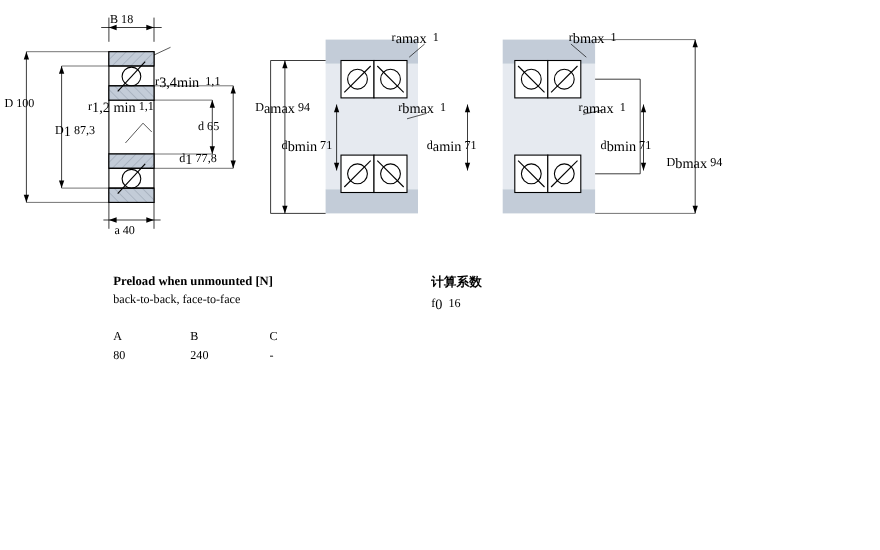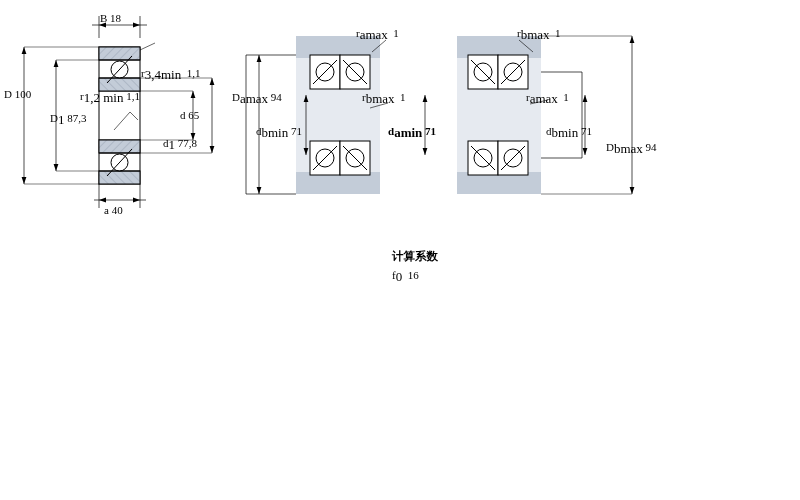--- a/index.html
+++ b/index.html
@@ -280,32 +280,44 @@
   </div>
 
   <div class="lbl" style="left:517px; top:28px;">
     <span>r</span><sub class="s">bmax</sub>&nbsp;&nbsp;<span>1</span>
   </div>
 
   <div class="lbl" style="left:526px; top:92px;">
     <span>r</span><sub class="s">amax</sub>&nbsp;&nbsp;<span>1</span>
   </div>
 
-  <div class="lbl" style="left:388px; top:126px;font-weight:bold;">
+  <div class="lbl" style="left:388px; top:126px;">
     <span>d</span><sub class="s">amin</sub>&nbsp;<span>71</span>
   </div>
 
   <div class="lbl" style="left:546px; top:126px;">
     <span>d</span><sub class="s">bmin</sub>&nbsp;<span>71</span>
   </div>
 
   <div class="lbl" style="left:606px; top:142px;">
     <span>D</span><sub class="s">bmax</sub>&nbsp;<span>94</span>
   </div>
 
+  <div style="position:absolute; left:103px; top:250px;">
+    <div class="tbl-head">Preload when unmounted [N]</div>
+    <div class="tbl-txt" style="margin-top:4px;">back-to-back, face-to-face</div>
+    <div style="position:relative; margin-top:22px; height:34px; width:230px;">
+      <div class="tbl-txt" style="position:absolute; left:0; top:0;">A</div>
+      <div class="tbl-txt" style="position:absolute; left:70px; top:0;">B</div>
+      <div class="tbl-txt" style="position:absolute; left:142px; top:0;">C</div>
+      <div class="tbl-txt" style="position:absolute; left:0; top:17px;">80</div>
+      <div class="tbl-txt" style="position:absolute; left:70px; top:17px;">240</div>
+      <div class="tbl-txt" style="position:absolute; left:142px; top:17px;">-</div>
+    </div>
+  </div>
 
   <div style="position:absolute; left:347px; top:249px;margin-left:45px;">
     <div class="cjk">计算系数</div>
     <div class="tbl-txt" style="margin-top:5px;">
       <span>f</span><sub class="s">0</sub>&nbsp;&nbsp;<span>16</span>
     </div>
   </div>
 
 </div>
 

